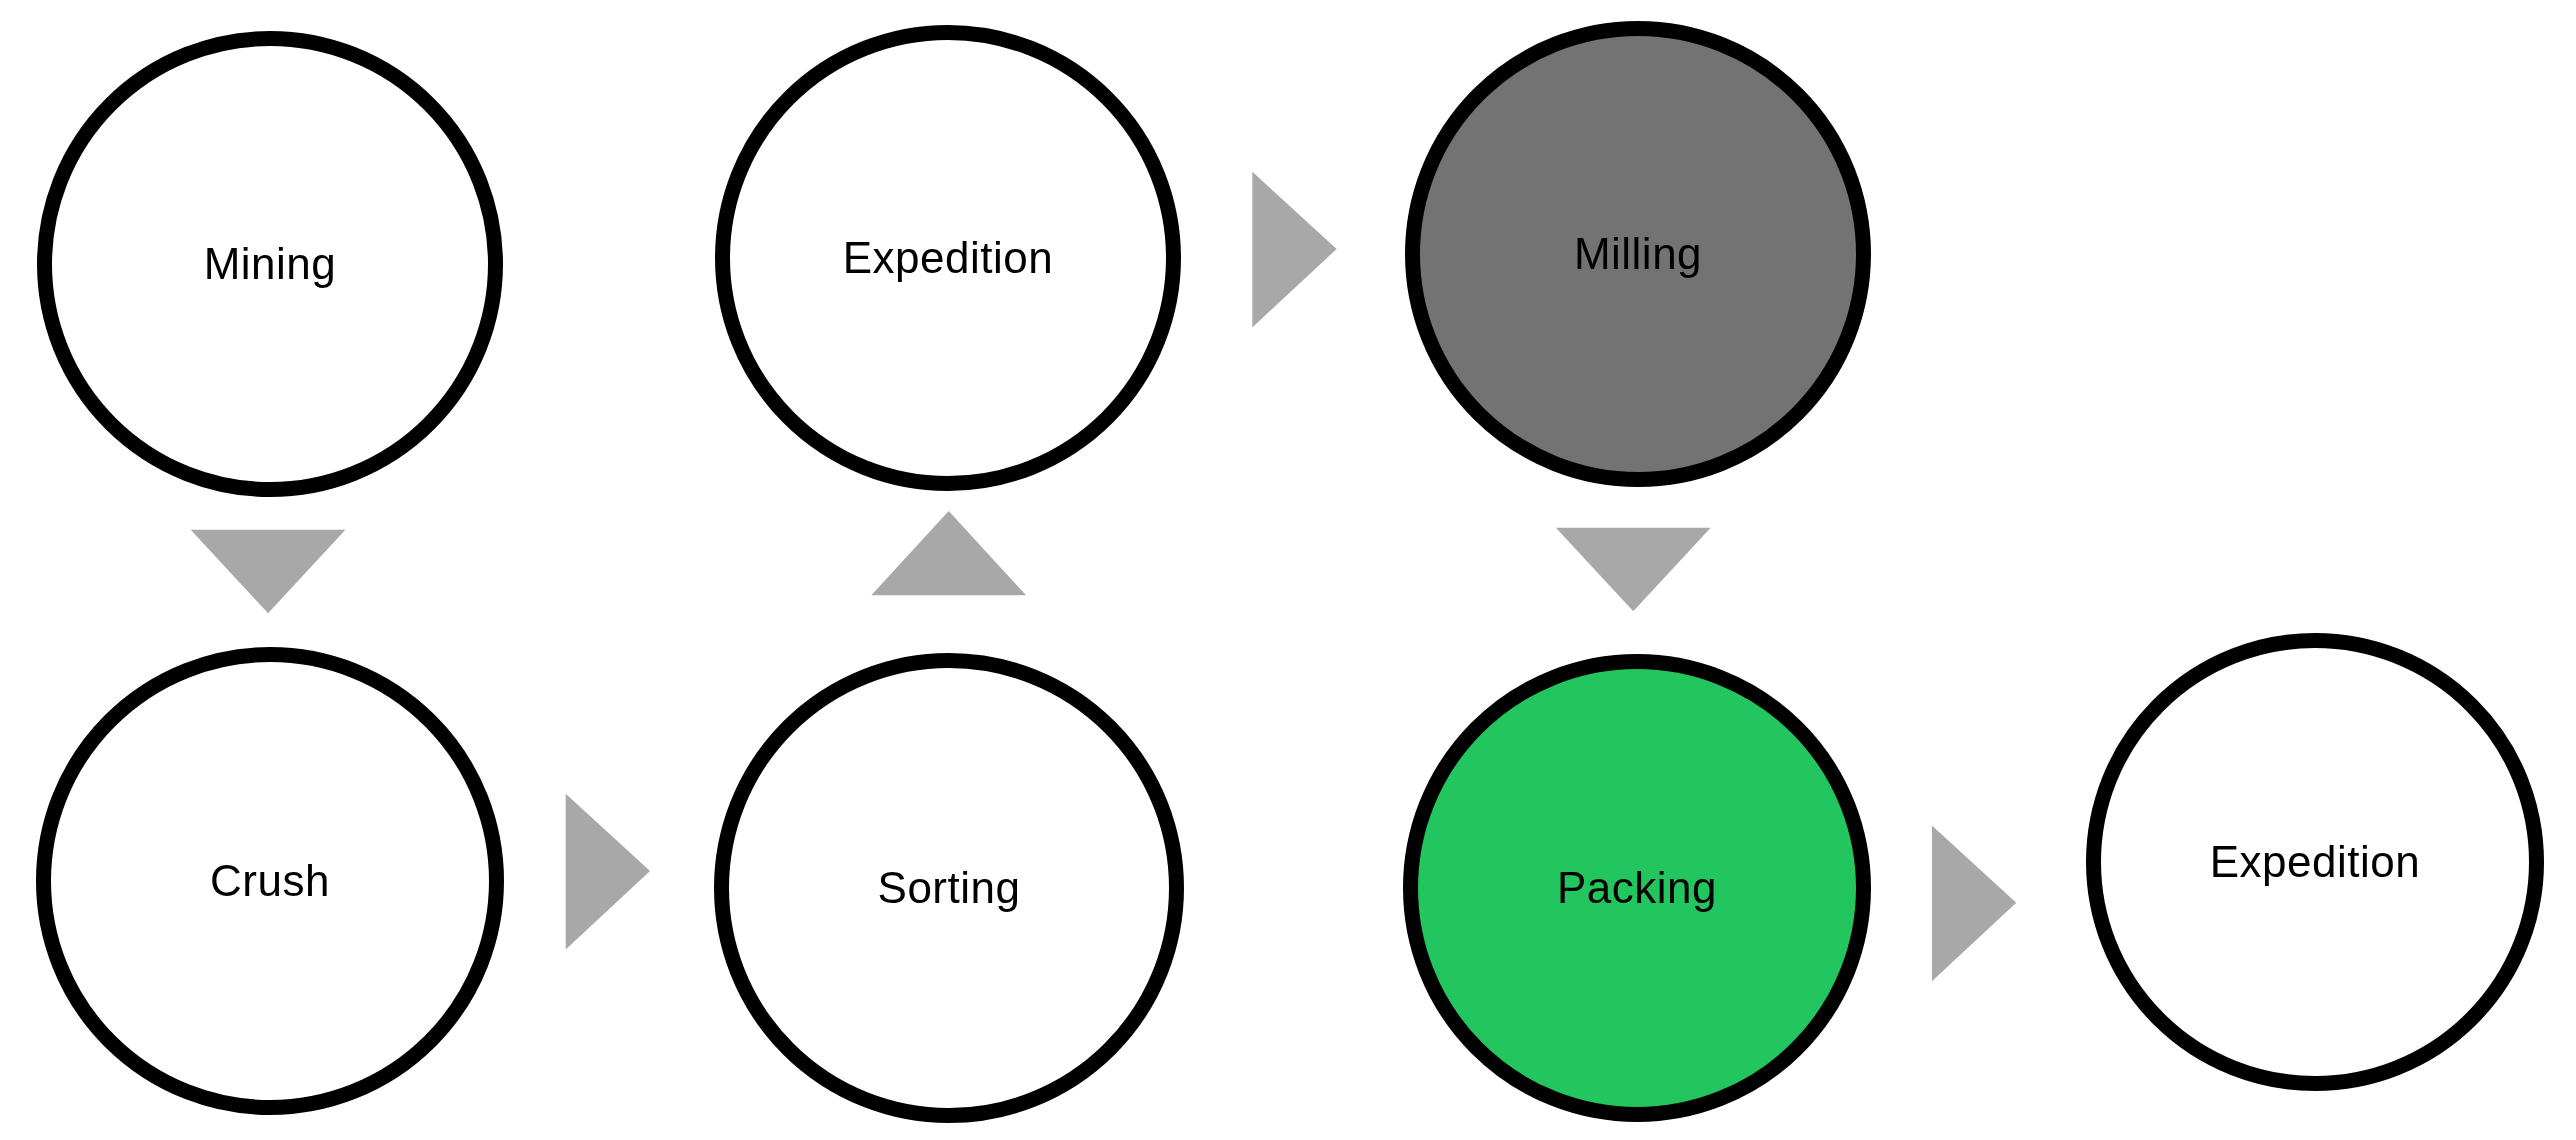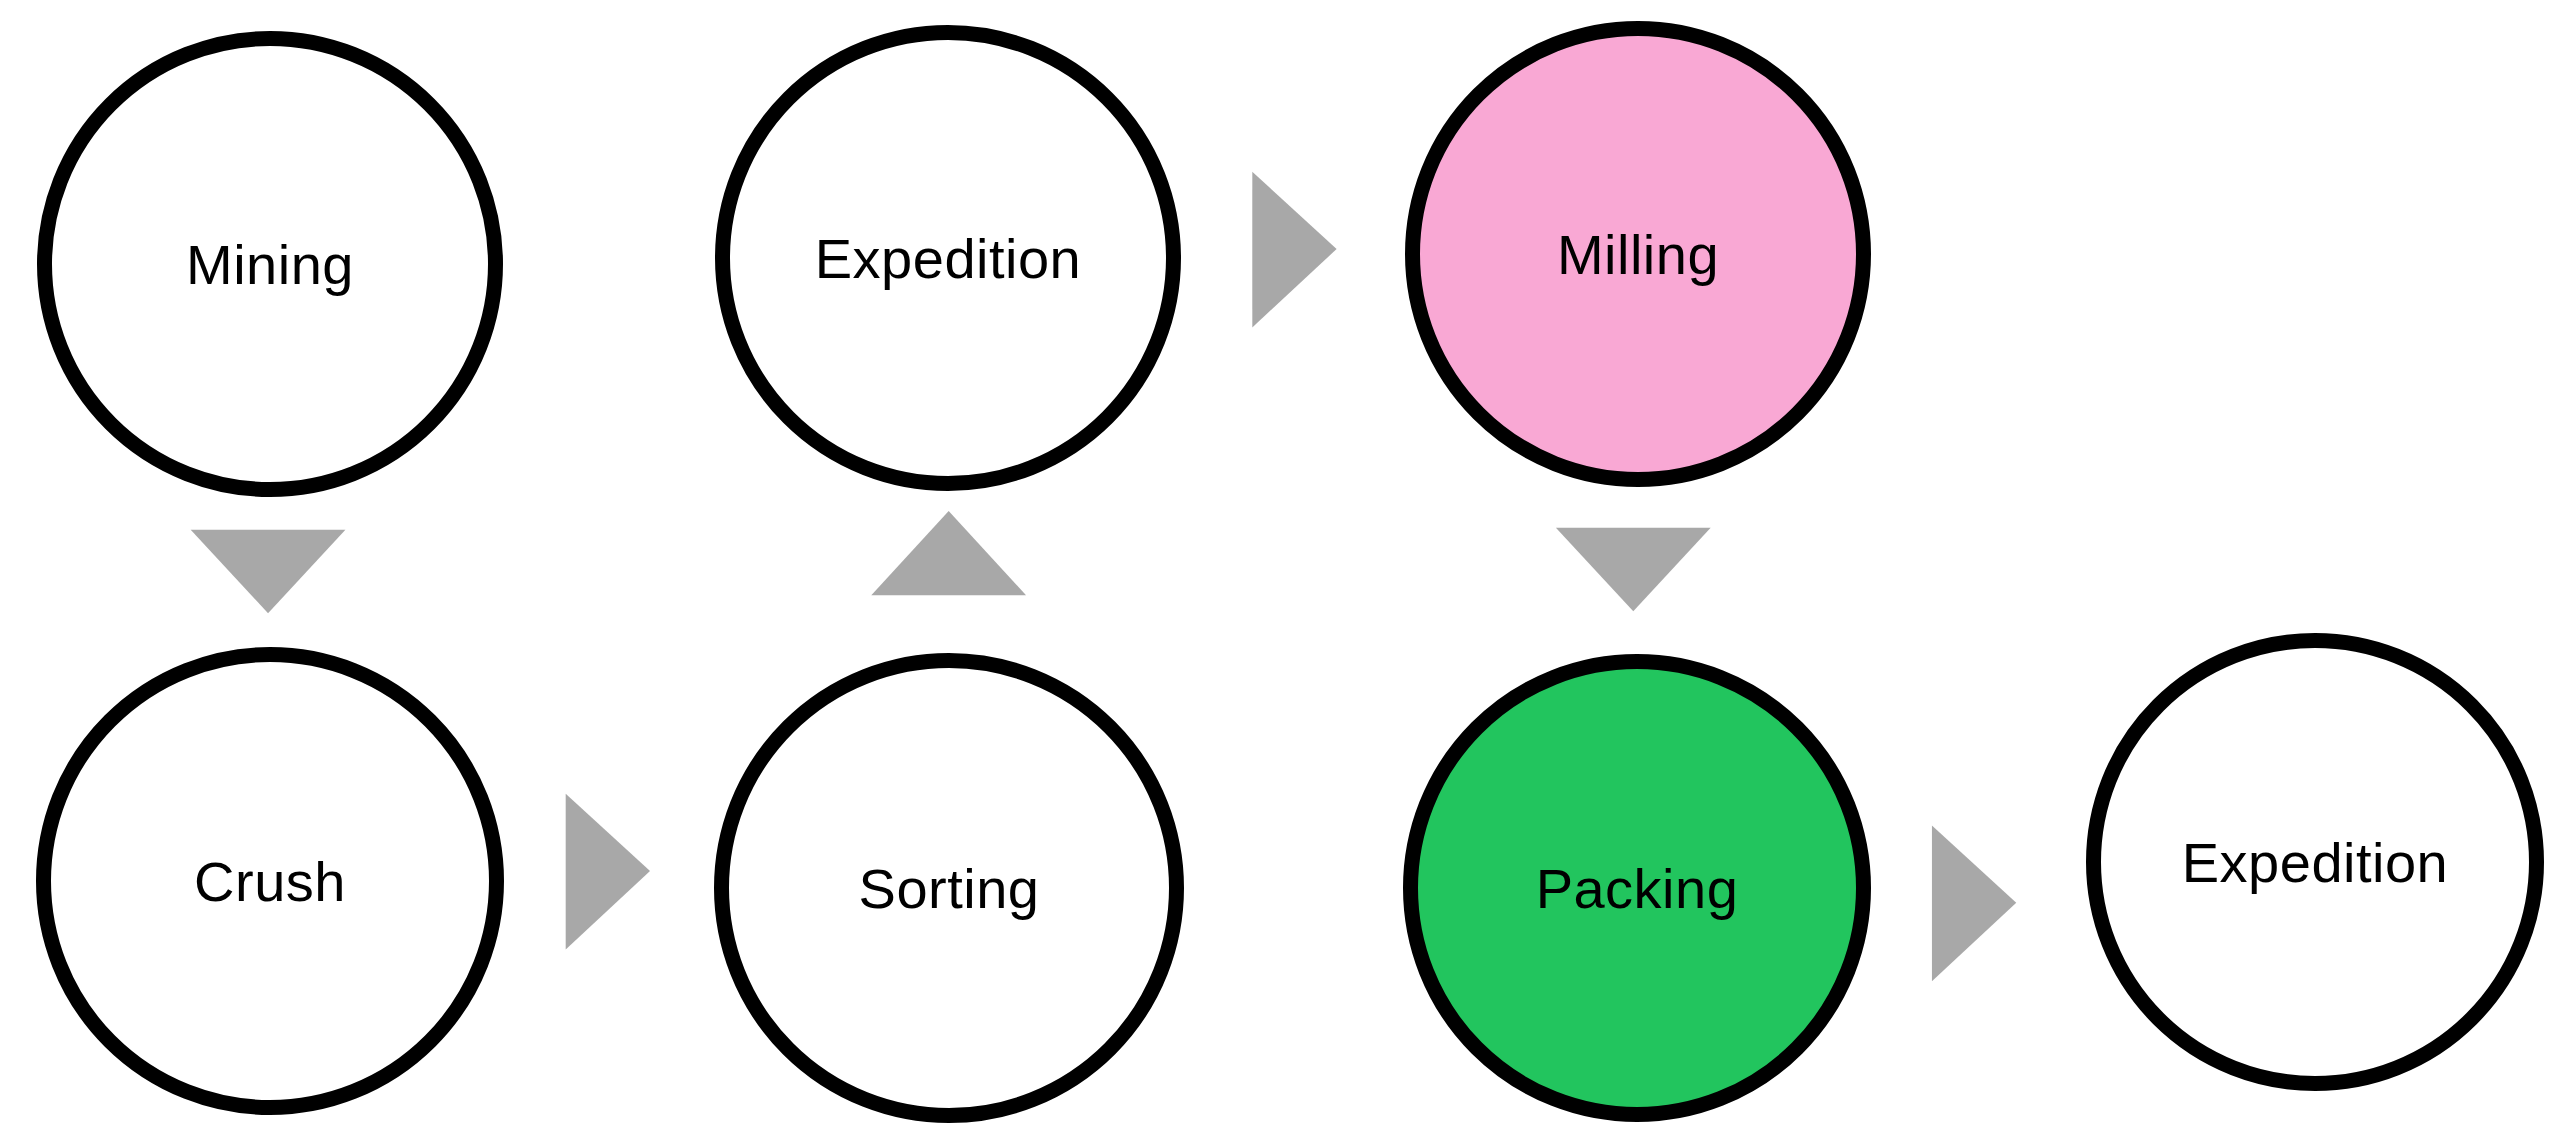--- a/index.html
+++ b/index.html
@@ -24,21 +24,21 @@
   .node {
     position: absolute;
     box-sizing: border-box;
     border-style: solid;
     border-radius: 50%;
     display: flex;
     align-items: center;
     justify-content: center;
   }
   .node span {
-    font-size: 56px;
+    font-size: 44px;
     color: #000000;
     letter-spacing: 0.5px;
     white-space: nowrap;
   }
 </style>
 </head>
 <body>
 
 <div id="canvas">
   <svg id="arrow-layer" viewBox="0 0 2596 1149" xmlns="http://www.w3.org/2000/svg">
@@ -49,21 +49,21 @@
       <polygon points="1568,532 1724,532 1646,616" fill="#a8a8a8"></polygon>
       <polygon points="1947,832 1947,989 2032,910" fill="#a8a8a8"></polygon>
     </svg>
 
 <div class="node" style="left: 37px; top: 31px; width: 466px; height: 466px; border-width: 15px; border-color: rgb(0, 0, 0); background: rgb(255, 255, 255);">
       <span style="color: rgb(0, 0, 0);">Mining</span>
     </div>
     <div class="node" style="left: 715px; top: 25px; width: 466px; height: 466px; border-width: 15px; border-color: rgb(0, 0, 0); background: rgb(255, 255, 255);">
       <span style="color: rgb(0, 0, 0);">Expedition</span>
     </div>
-    <div class="node" style="left: 1405px; top: 21px; width: 466px; height: 466px; border-width: 15px; border-color: rgb(0, 0, 0); background: #f9a8d4;">
+    <div class="node" style="left: 1405px; top: 21px; width: 466px; height: 466px; border-width: 15px; border-color: rgb(0, 0, 0); background: #737373;">
       <span style="color: rgb(0, 0, 0);">Milling</span>
     </div>
     <div class="node" style="left: 36px; top: 647px; width: 468px; height: 468px; border-width: 15px; border-color: rgb(0, 0, 0); background: rgb(255, 255, 255);">
       <span style="color: rgb(0, 0, 0);">Crush</span>
     </div>
     <div class="node" style="left: 714px; top: 653px; width: 470px; height: 470px; border-width: 15px; border-color: rgb(0, 0, 0); background: rgb(255, 255, 255);">
       <span style="color: rgb(0, 0, 0); text-align: center;">Sorting</span>
     </div>
     <div class="node" style="left: 1403px; top: 654px; width: 468px; height: 468px; border-width: 15px; border-color: rgb(0, 0, 0); background: #22c55e;">
       <span style="color: rgb(0, 0, 0);">Packing</span>

